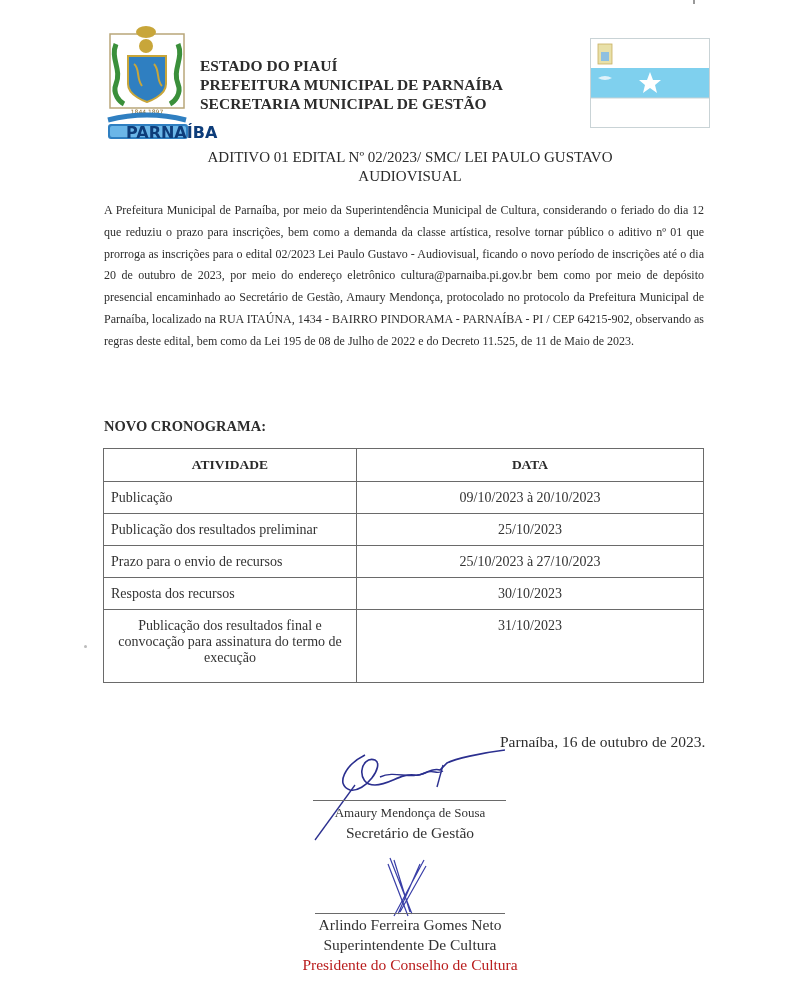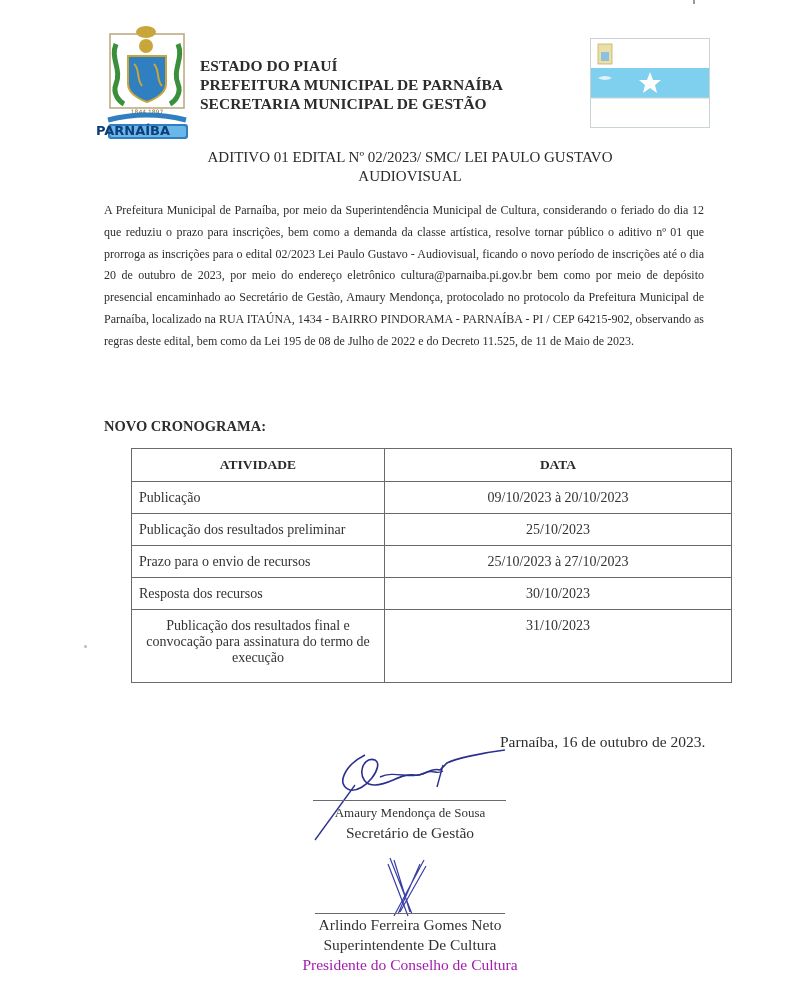--- a/index.html
+++ b/index.html
@@ -15,39 +15,39 @@
 
   .doc-title { left: 150px; top: 148px; width: 520px; text-align: center;
                font-size: 15px; font-weight: normal; line-height: 19px; color: #2a2a2a; }
 
   .body-text { left: 104px; top: 200px; width: 600px; font-size: 12px;
                line-height: 21.8px; text-align: justify; color: #2d2d2d; }
 
   .section-label { left: 104px; top: 418px; font-size: 14.5px; font-weight: bold; color: #2d2d2d; }
 
   table.crono { position: absolute; left: 103px; top: 448px; width: 601px;
-                border-collapse: collapse; font-size: 14px; color: #333; margin-left: 28px; }
+                border-collapse: collapse; font-size: 14px; color: #333; }
   table.crono th, table.crono td { border: 1.3px solid #6a6a6a; padding: 0 7px; vertical-align: middle; }
   table.crono th { height: 32px; font-weight: bold; font-size: 13.5px; text-align: center; color: #2b2b2b; }
   table.crono td { height: 31px; }
   table.crono td.c1 { width: 238px; text-align: left; }
   table.crono td.c2 { text-align: center; }
   table.crono tr.tall td { height: 64px; vertical-align: top; padding-top: 8px; line-height: 16px; text-align: center; }
 
   .place-date { left: 500px; top: 733px; font-size: 15.5px; color: #2d2d2d; }
 
   .sig1-line { left: 313px; top: 800px; width: 193px; height: 1px; background: #6a6a6a; }
   .sig1-name { left: 300px; top: 803px; width: 220px; text-align: center; font-size: 13px; line-height: 20px; color: #333; }
   .sig1-role { left: 300px; top: 823px; width: 220px; text-align: center; font-size: 15.5px; line-height: 20px; color: #333; }
   .sig1-svg { left: 305px; top: 745px; width: 200px; height: 100px; }
 
   .sig2-line { left: 315px; top: 913px; width: 190px; height: 1px; background: #6a6a6a; }
   .sig2-name { left: 280px; top: 915px; width: 260px; text-align: center; font-size: 15.5px; line-height: 20px; color: #333; }
   .sig2-role1 { left: 280px; top: 935px; width: 260px; text-align: center; font-size: 15.5px; line-height: 20px; color: #333; }
-  .sig2-role2 { left: 280px; top: 955px; width: 260px; text-align: center; font-size: 15.5px; line-height: 20px; color: #a21caf; }
+  .sig2-role2 { left: 280px; top: 955px; width: 260px; text-align: center; font-size: 15.5px; line-height: 20px; color: #b91c1c; }
   .sig2-svg { left: 380px; top: 856px; width: 50px; height: 62px; }
 
   .stray-dot { left: 84px; top: 645px; width: 3px; height: 3px; background: #bbb; border-radius: 50%; }
   .corner-mark { left: 693px; top: 0px; width: 2px; height: 4px; background: #999; }
 </style>
 </head>
 <body>
 
 <div class="abs coat">
   <svg width="88" height="118" viewBox="0 0 88 118">
@@ -58,21 +58,21 @@
     <path d="M72 20 C78 35, 66 45, 72 60 C76 70, 68 78, 64 80" stroke="#3a8f3a" stroke-width="5" fill="none"></path>
     <path d="M22 32 L60 32 L60 60 C60 72, 41 78, 41 78 C41 78, 22 72, 22 60 Z" fill="#2f7fc1" stroke="#c8a63a" stroke-width="2"></path>
     <path d="M28 40 C34 44, 30 54, 36 62" stroke="#c8a63a" stroke-width="2" fill="none"></path>
     <path d="M48 40 C54 46, 50 56, 56 62" stroke="#c8a63a" stroke-width="2" fill="none"></path>
     <text x="41" y="90" font-size="6" text-anchor="middle" fill="#8a6a2a" font-family="DejaVu Sans, sans-serif">1844 1897</text>
     <path d="M2 96 Q41 86 80 96" stroke="#2f7fc1" stroke-width="5" fill="none"></path>
     <rect x="2" y="100" width="80" height="15" rx="3" fill="#2f7fc1"></rect>
     <rect x="4" y="102" width="76" height="11" rx="2" fill="#6bb6e8"></rect>
   </svg>
 </div>
-<div class="abs" style="left:94px;top:123px;width:78px;text-align:center;font-family:'DejaVu Sans',sans-serif;font-weight:bold;font-size:13px;color:#0e3d7a;">PARNAÍBA</div>
+<div class="abs" style="left:126px;top:123px;width:78px;text-align:center;font-family:'DejaVu Sans',sans-serif;font-weight:bold;font-size:16px;color:#0e3d7a;">PARNAÍBA</div>
 
 <div class="abs head-lines">
   <div>ESTADO DO PIAUÍ</div>
   <div>PREFEITURA MUNICIPAL DE PARNAÍBA</div>
   <div>SECRETARIA MUNICIPAL DE GESTÃO</div>
 </div>
 
 <div class="abs flag">
   <svg width="120" height="90" viewBox="0 0 120 90">
     <rect x="0.5" y="0.5" width="119" height="89" fill="#fff" stroke="#c9d3d6"></rect>

